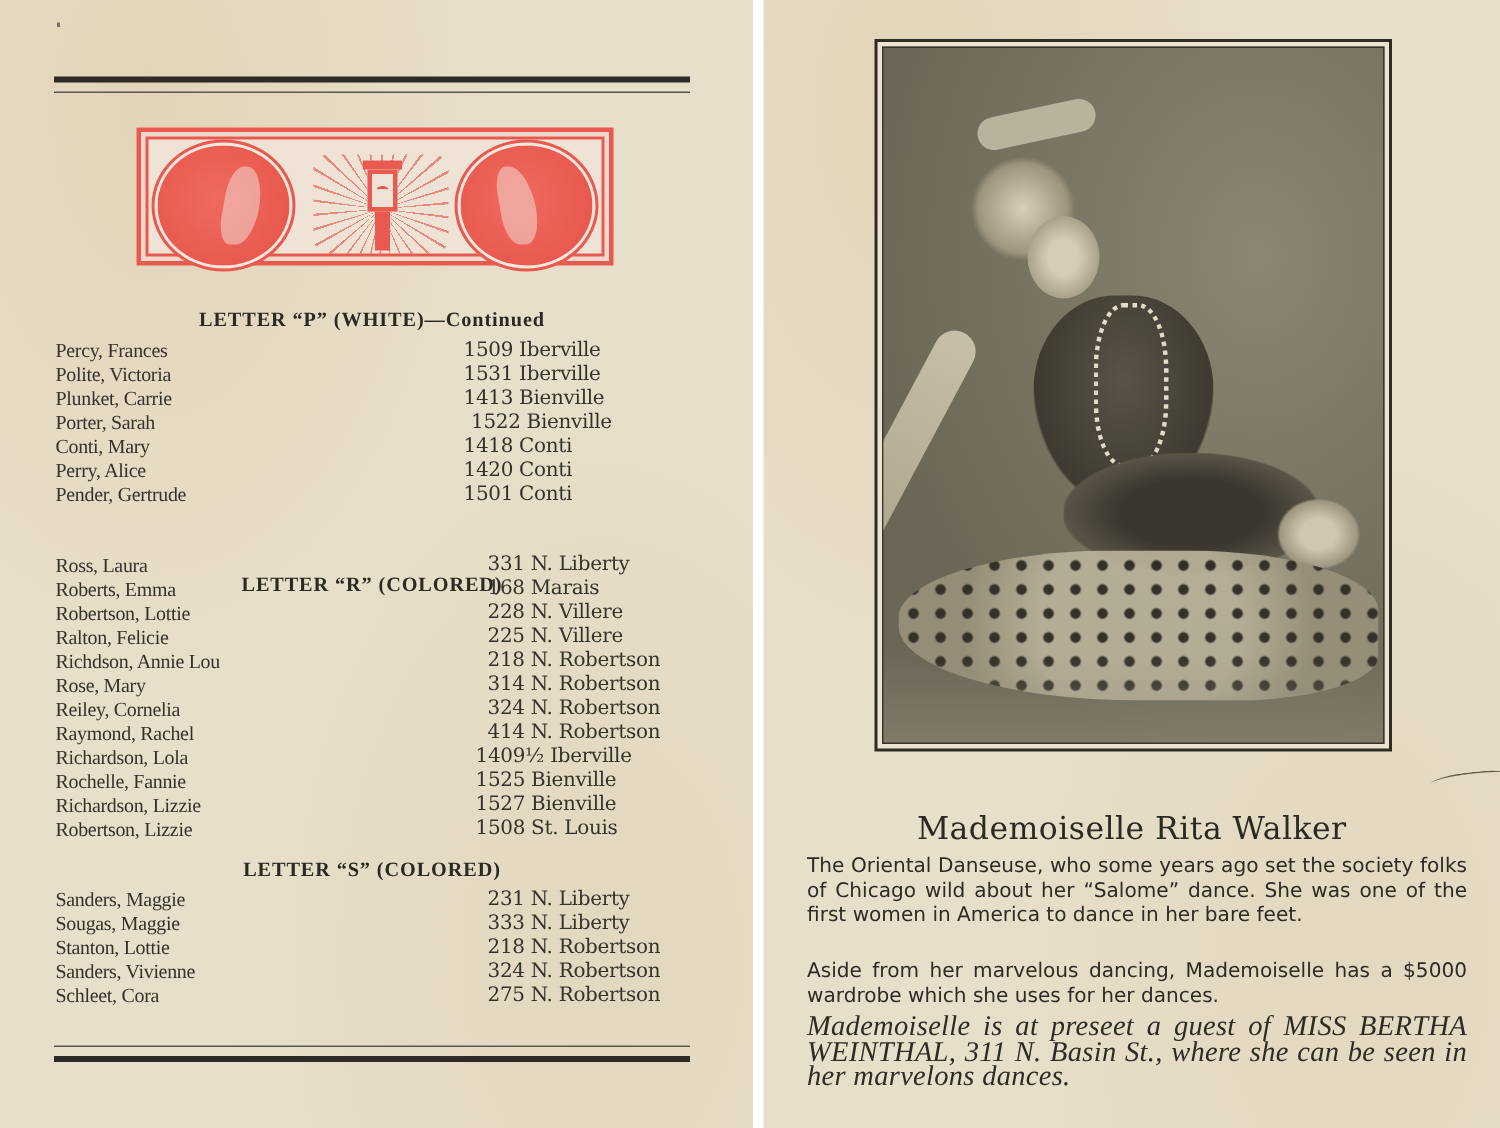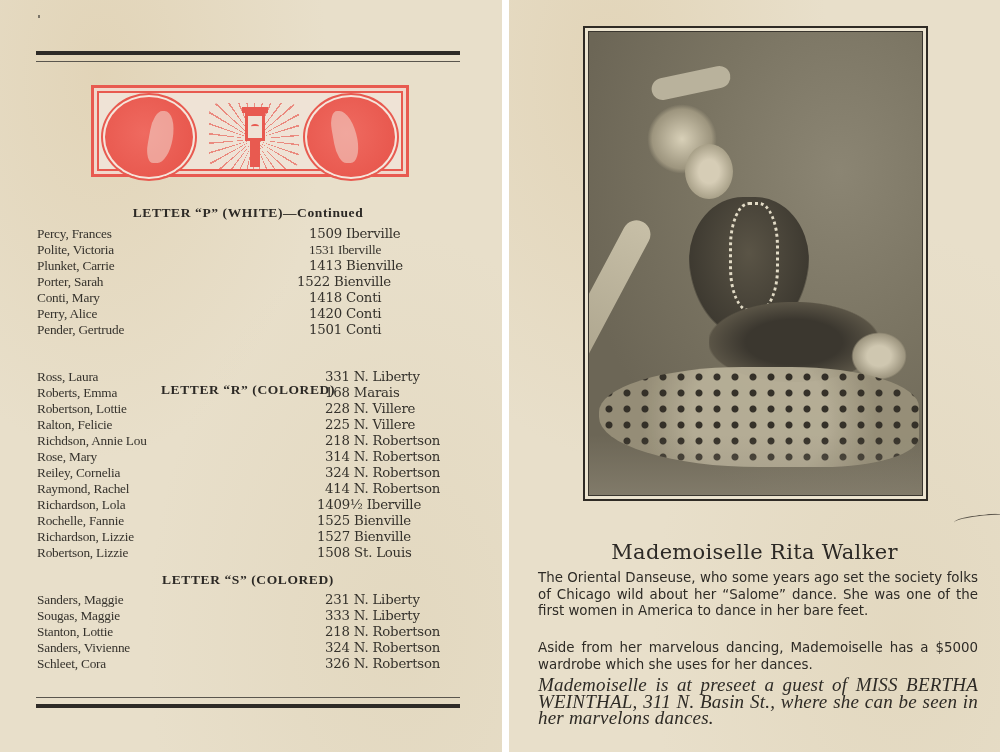--- a/index.html
+++ b/index.html
@@ -143,29 +143,29 @@
   </div>
 
   <div class="section-title" style="top:205px;">LETTER “P” (WHITE)—Continued</div>
   <div class="entries" style="top:226px;">
     <div class="entry">
         <span class="name">Percy, Frances</span>
         <span class="addr" style="left:272px;"><span class="num">1509</span> <span>Iberville</span></span>
       </div>
     <div class="entry">
         <span class="name">Polite, Victoria</span>
-        <span class="addr" style="left:272px;font-family:Liberation Serif, serif;"><span class="num">1531</span> <span>Iberville</span></span>
+        <span class="addr" style="left:272px;"><span class="num">1531</span> <span>Iberville</span></span>
       </div>
     <div class="entry">
         <span class="name">Plunket, Carrie</span>
         <span class="addr" style="left:272px;"><span class="num">1413</span> <span>Bienville</span></span>
       </div>
     <div class="entry">
         <span class="name">Porter, Sarah</span>
-        <span class="addr" style="left:260px;"><span class="num">1522</span> <span>Bienville</span></span>
+        <span class="addr" style="left:277px;"><span class="num">1522</span> <span>Bienville</span></span>
       </div>
     <div class="entry">
         <span class="name">Conti, Mary</span>
         <span class="addr" style="left:272px;"><span class="num">1418</span> <span>Conti</span></span>
       </div>
     <div class="entry">
         <span class="name">Perry, Alice</span>
         <span class="addr" style="left:272px;"><span class="num">1420</span> <span>Conti</span></span>
       </div>
     <div class="entry">
@@ -239,21 +239,21 @@
     <div class="entry">
         <span class="name">Stanton, Lottie</span>
         <span class="addr" style="left:288px;"><span class="num">218</span> <span>N. Robertson</span></span>
       </div>
     <div class="entry">
         <span class="name">Sanders, Vivienne</span>
         <span class="addr" style="left:288px;"><span class="num">324</span> <span>N. Robertson</span></span>
       </div>
     <div class="entry">
         <span class="name">Schleet, Cora</span>
-        <span class="addr" style="left:288px;"><span class="num">326</span> <span>N. Robertson</span></span>
+        <span class="addr" style="left:288px;"><span class="num">275</span> <span>N. Robertson</span></span>
       </div>
   </div>
 
   <div class="rule thin" style="top:697px;"></div>
   <div class="rule thick" style="top:704px;"></div>
 </div>
 
 <div id="right-page" class="page">
   <div id="photo-frame">
     <div id="photo">

